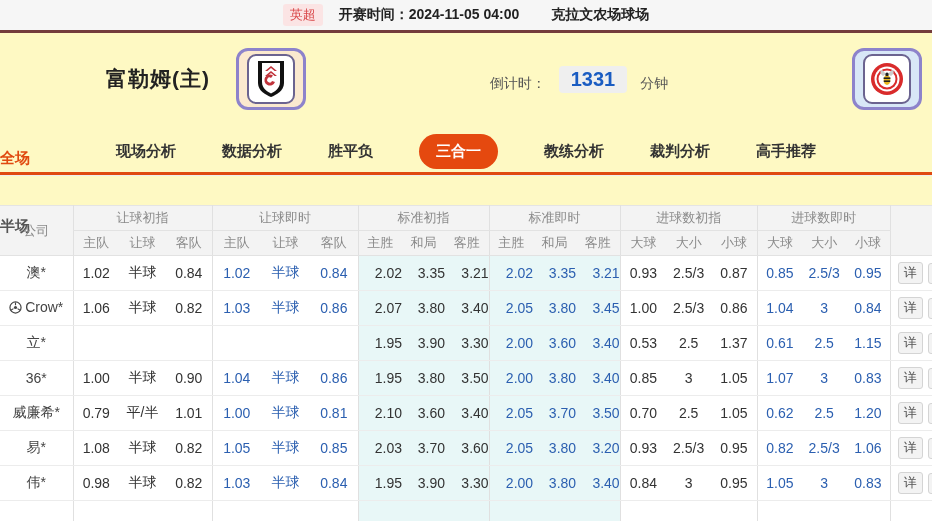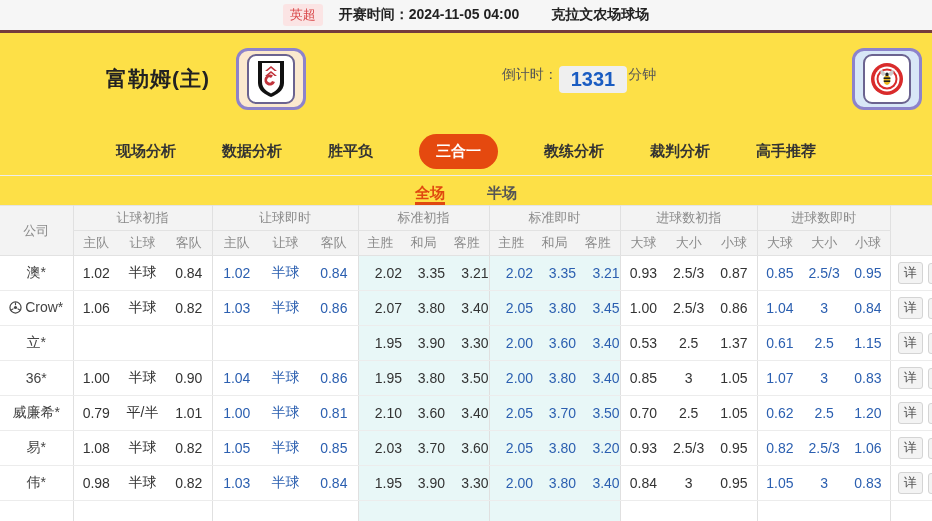--- a/index.html
+++ b/index.html
@@ -1,45 +1,45 @@
 <!DOCTYPE html>
 <html><head>
 <meta charset="utf-8">
 <style>
   * { box-sizing: border-box; margin: 0; padding: 0; }
   body { font-family: "Liberation Sans", "DejaVu Sans", sans-serif; background: #fff; }
-  .page { width: 932px; height: 521px; overflow: hidden; background: #fde047; position: relative; }
+  .page { width: 932px; height: 521px; overflow: hidden; background: #fef9c3; position: relative; }
 
   
   .topbar { height: 30px; background: #f6f6f6; display: flex; align-items: center; justify-content: center; gap: 16px; font-size: 14px; color: #222; }
   .league-badge { background: #fbe4e4; color: #d9484a; font-size: 13px; padding: 2px 7px; border-radius: 3px; }
   .kickoff { font-weight: bold; color: #222; }
   .venue { font-weight: bold; color: #222; margin-left: 16px; }
   .top-divider { height: 3px; background: #743c3c; }
 
   
   .match-header { height: 92px; display: flex; align-items: center; }
   .mh-left { display: flex; align-items: center; gap: 26px; padding-left: 106px; }
   .mh-right { display: flex; align-items: center; gap: 16px; padding-right: 10px; }
-  .mh-center { flex: 1; display: flex; align-items: flex-start; justify-content: center; gap: 1px; }
+  .mh-center { flex: 1; display: flex; align-items: flex-end; justify-content: center; gap: 13px; }
   .team-name { font-size: 21px; font-weight: bold; color: #222; letter-spacing: 1px; }
   .badge-box { width: 70px; height: 62px; border: 3px solid #8d83cb; border-radius: 12px; display: flex; align-items: center; justify-content: center; }
   .badge-box.home { background: #fbe9cf; }
   .badge-box.away { background: #d8e7f7; }
   .badge-inner { width: 48px; height: 50px; background: #fff; border: 2px solid #6b6390; border-radius: 9px; display: flex; align-items: center; justify-content: center; }
   .cd-label, .cd-unit { font-size: 14px; color: #555; }
   .cd-value { font-size: 20px; font-weight: bold; color: #1a5cc2; background: #efefef; padding: 2px 12px; border-radius: 4px; }
 
   
   .nav-tabs { height: 48px; display: flex; align-items: center; justify-content: center; gap: 46px; margin-top: 2px; }
   .nav-tab { font-size: 15px; font-weight: bold; color: #333; cursor: pointer; }
   .nav-tab.active { background: #e5490f; color: #fff; border-radius: 20px; padding: 8px 17px; text-align: center; }
 
   
-  .sub-tabs { height: 30px; border-top: 1px solid #ededed; display: flex; justify-content: center; gap: 42px; padding-top: 8px; }
+  .sub-tabs { height: 30px; border-top: 1px solid #ededed; display: flex; justify-content: center; gap: 42px; padding-top: 8px; flex-direction: column; }
   .sub-tab { font-size: 15px; font-weight: bold; color: #555; cursor: pointer; padding-bottom: 4px; }
   .sub-tab.active { color: #e0490f; border-bottom: 3px solid #e0490f; }
 
   
   table { width: 932px; border-collapse: collapse; table-layout: fixed; border-top: 1px solid #e4e4e4; }
   thead th { background: #f3f3f3; color: #8a8a8a; font-weight: normal; font-size: 13px; height: 25px; border-bottom: 1px solid #e2e2e2; text-align: center; }
   tbody td { height: 35px; text-align: center; font-size: 14px; color: #333; border-bottom: 1px solid #ececec; background: #fff; }
   .gb { border-left: 1px solid #e0e0e0; }
   td.blue { color: #2b5fb0; }
   td.cyan { background: #e8f7f7; text-align: right; }

